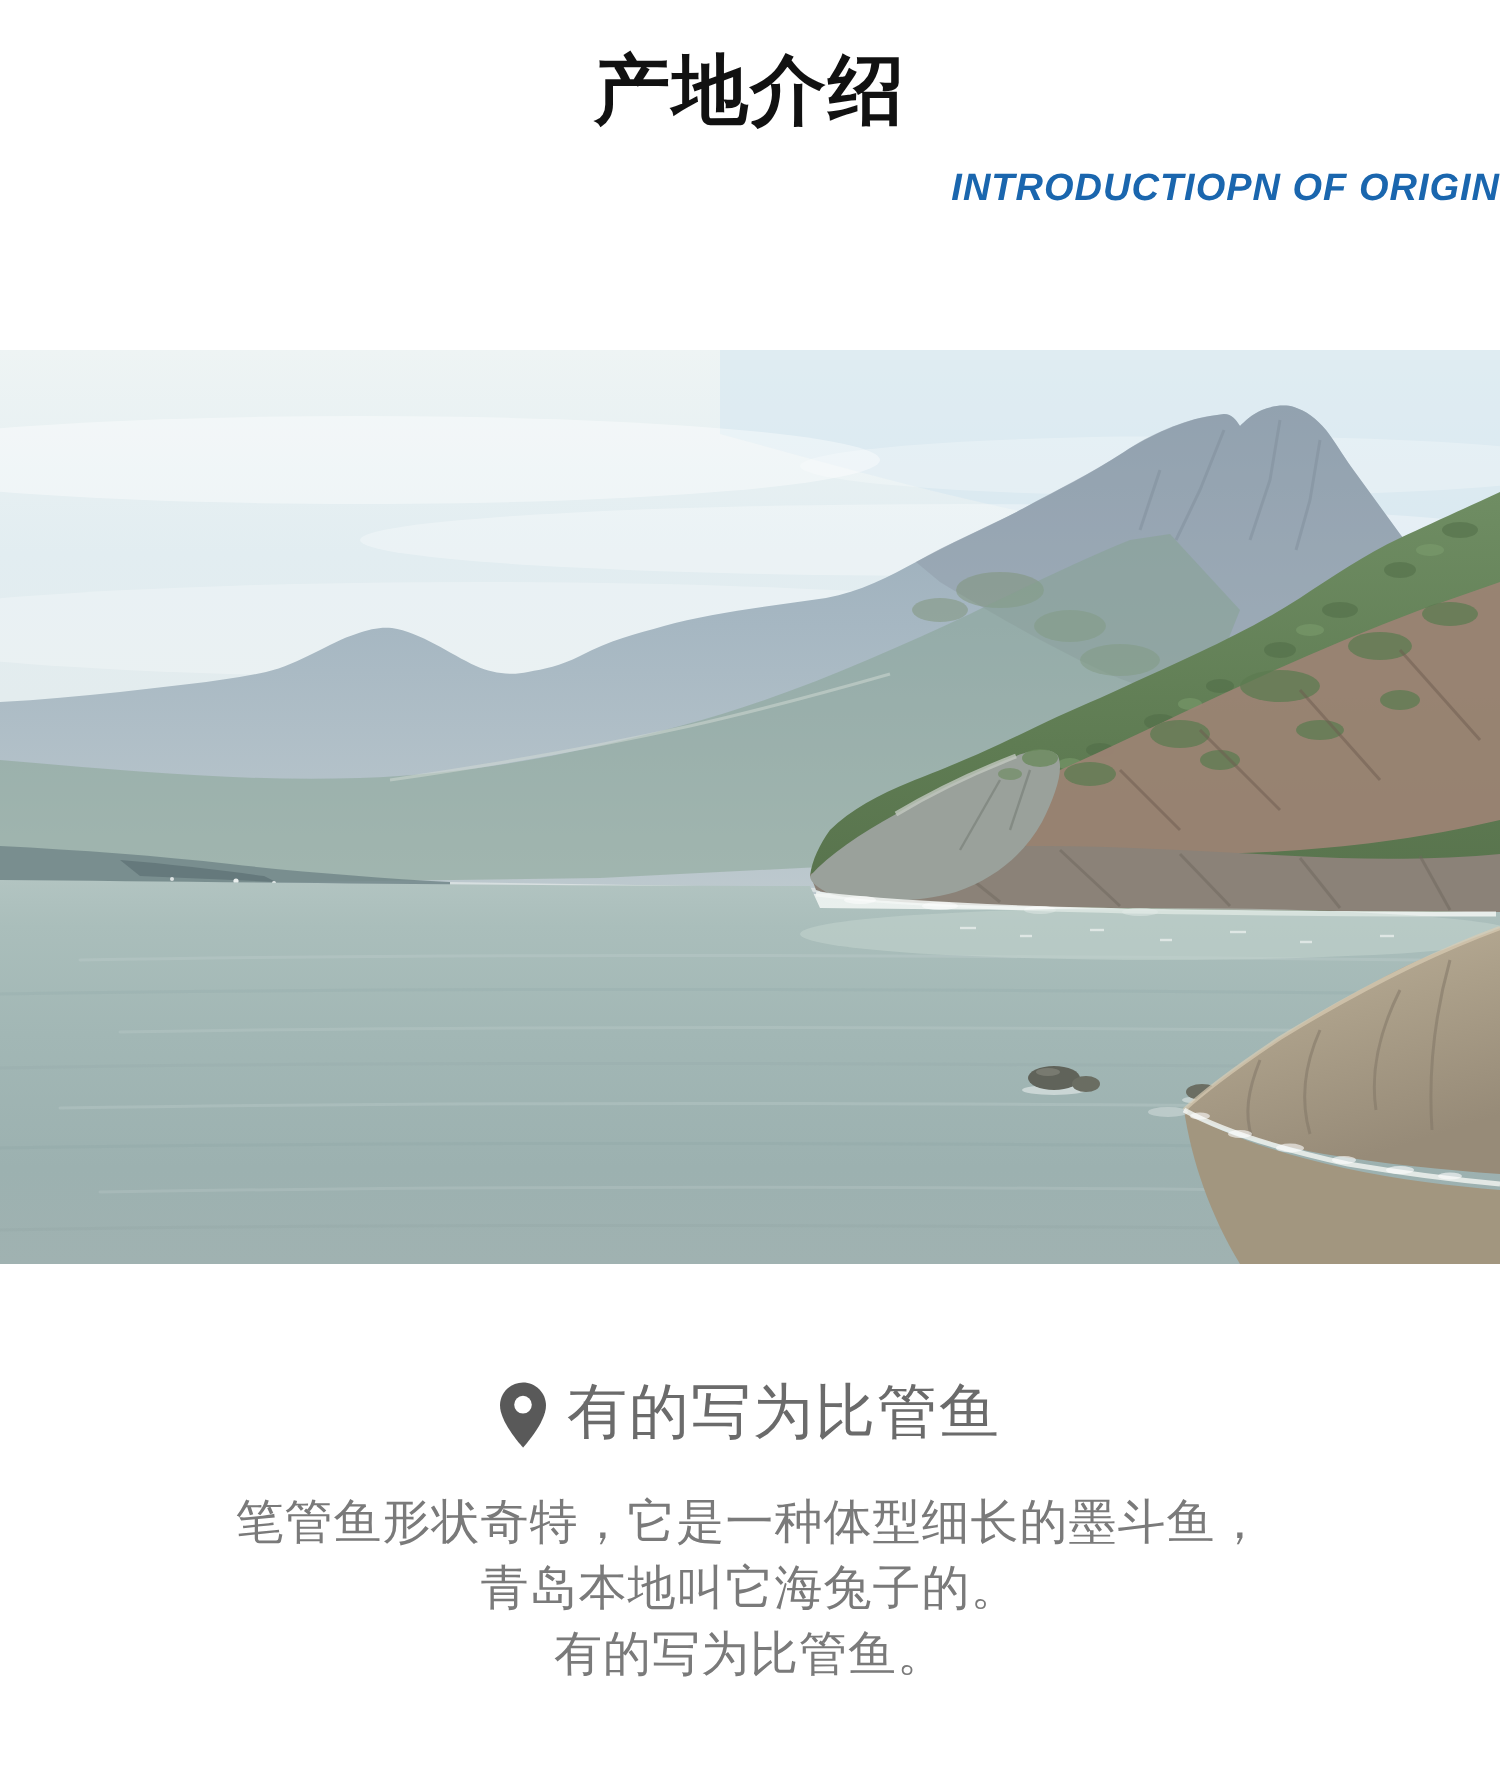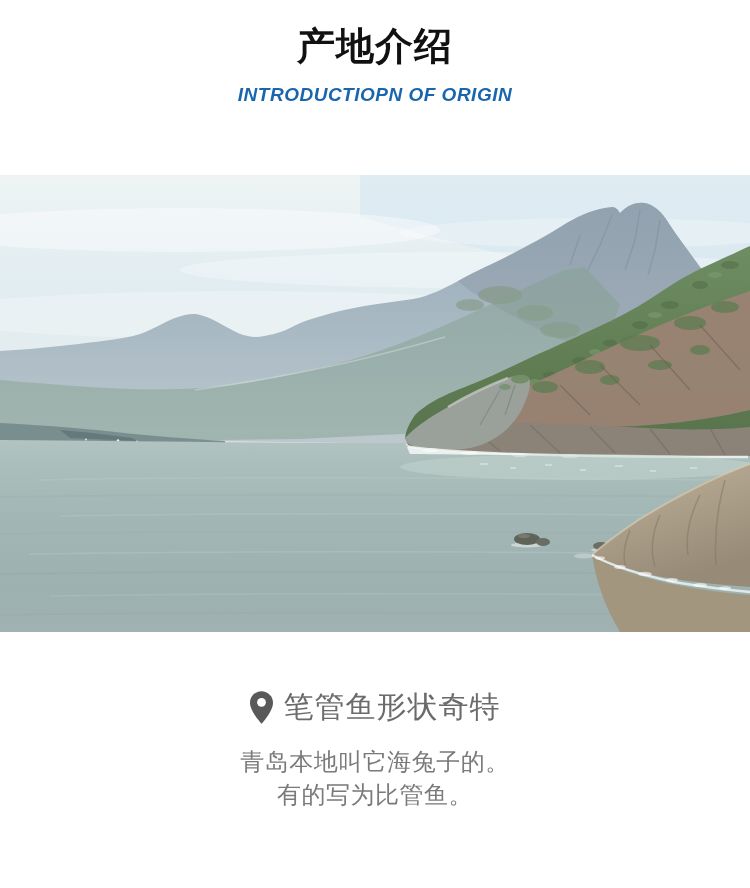--- a/index.html
+++ b/index.html
@@ -8,21 +8,21 @@
     font-family:"Liberation Sans","DejaVu Sans",sans-serif;
     overflow:hidden;
   }
   .page{width:750px;height:740px;position:relative;}
   .title{
     margin:0;padding-top:27px;text-align:center;
     font-size:38px;font-weight:bold;color:#111111;
     letter-spacing:1px;line-height:1;
   }
   .subtitle{
-    margin-top:20px;text-align:center;
+    margin-top:20px;text-align:right;
     font-size:19px;font-weight:bold;font-style:italic;
     color:#1a66ae;letter-spacing:0.5px;line-height:1;
   }
   .photo{
     margin-top:71px;width:750px;height:457px;
     position:relative;display:block;
   }
   .photo svg{display:block;}
   .location-row{
     margin-top:58px;
@@ -272,21 +272,22 @@
         </g>
       </g>
     </svg>
   </div>
 
   <div class="location-row">
     <svg class="pin" width="23" height="33" viewBox="0 0 24 34">
       <path d="M12 0C5.4 0 0 5.4 0 12c0 9 12 22 12 22s12-13 12-22C24 5.4 18.6 0 12 0z" fill="#595959"></path>
       <circle cx="12" cy="11.6" r="4.6" fill="#ffffff"></circle>
     </svg>
-    <span class="location-text">笔管鱼形状奇特</span>
+    <span class="location-text">有的写为比管鱼</span>
   </div>
 
   <div class="desc">
+    <div class="desc-line">笔管鱼形状奇特，它是一种体型细长的墨斗鱼，</div>
     <div class="desc-line">青岛本地叫它海兔子的。</div>
     <div class="desc-line">有的写为比管鱼。</div>
   </div>
 
 </div>
 
 </body></html>

